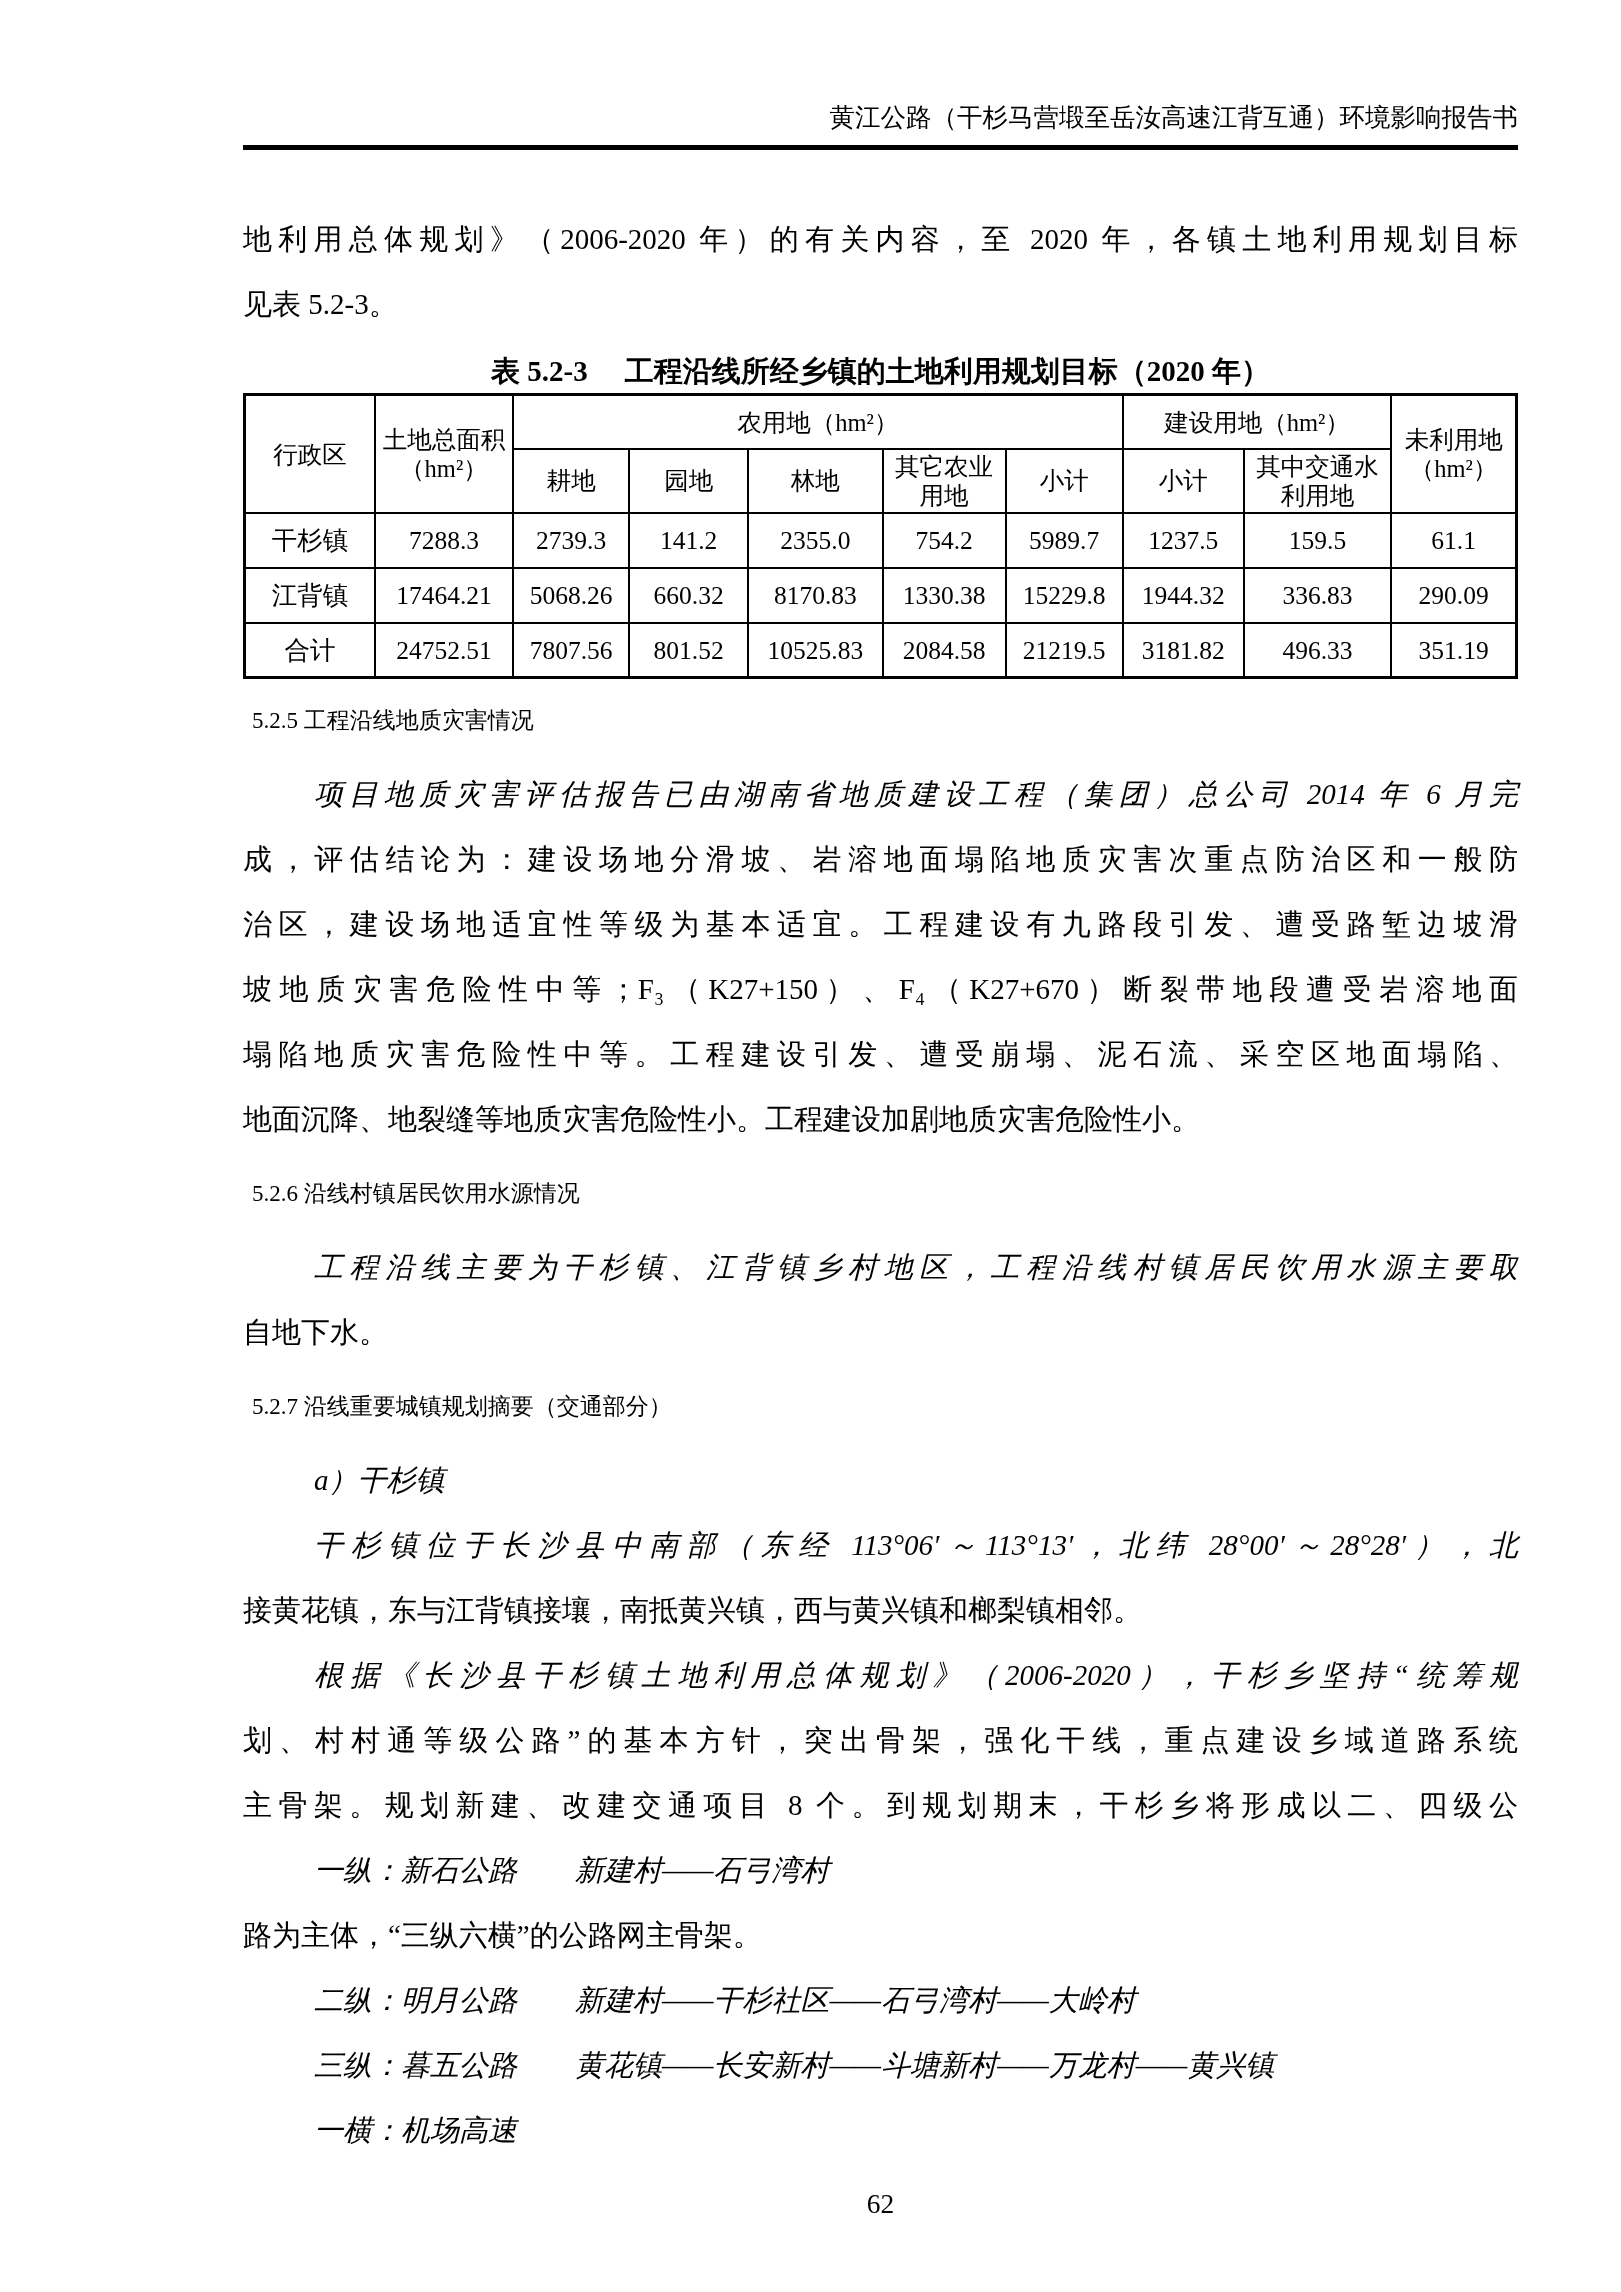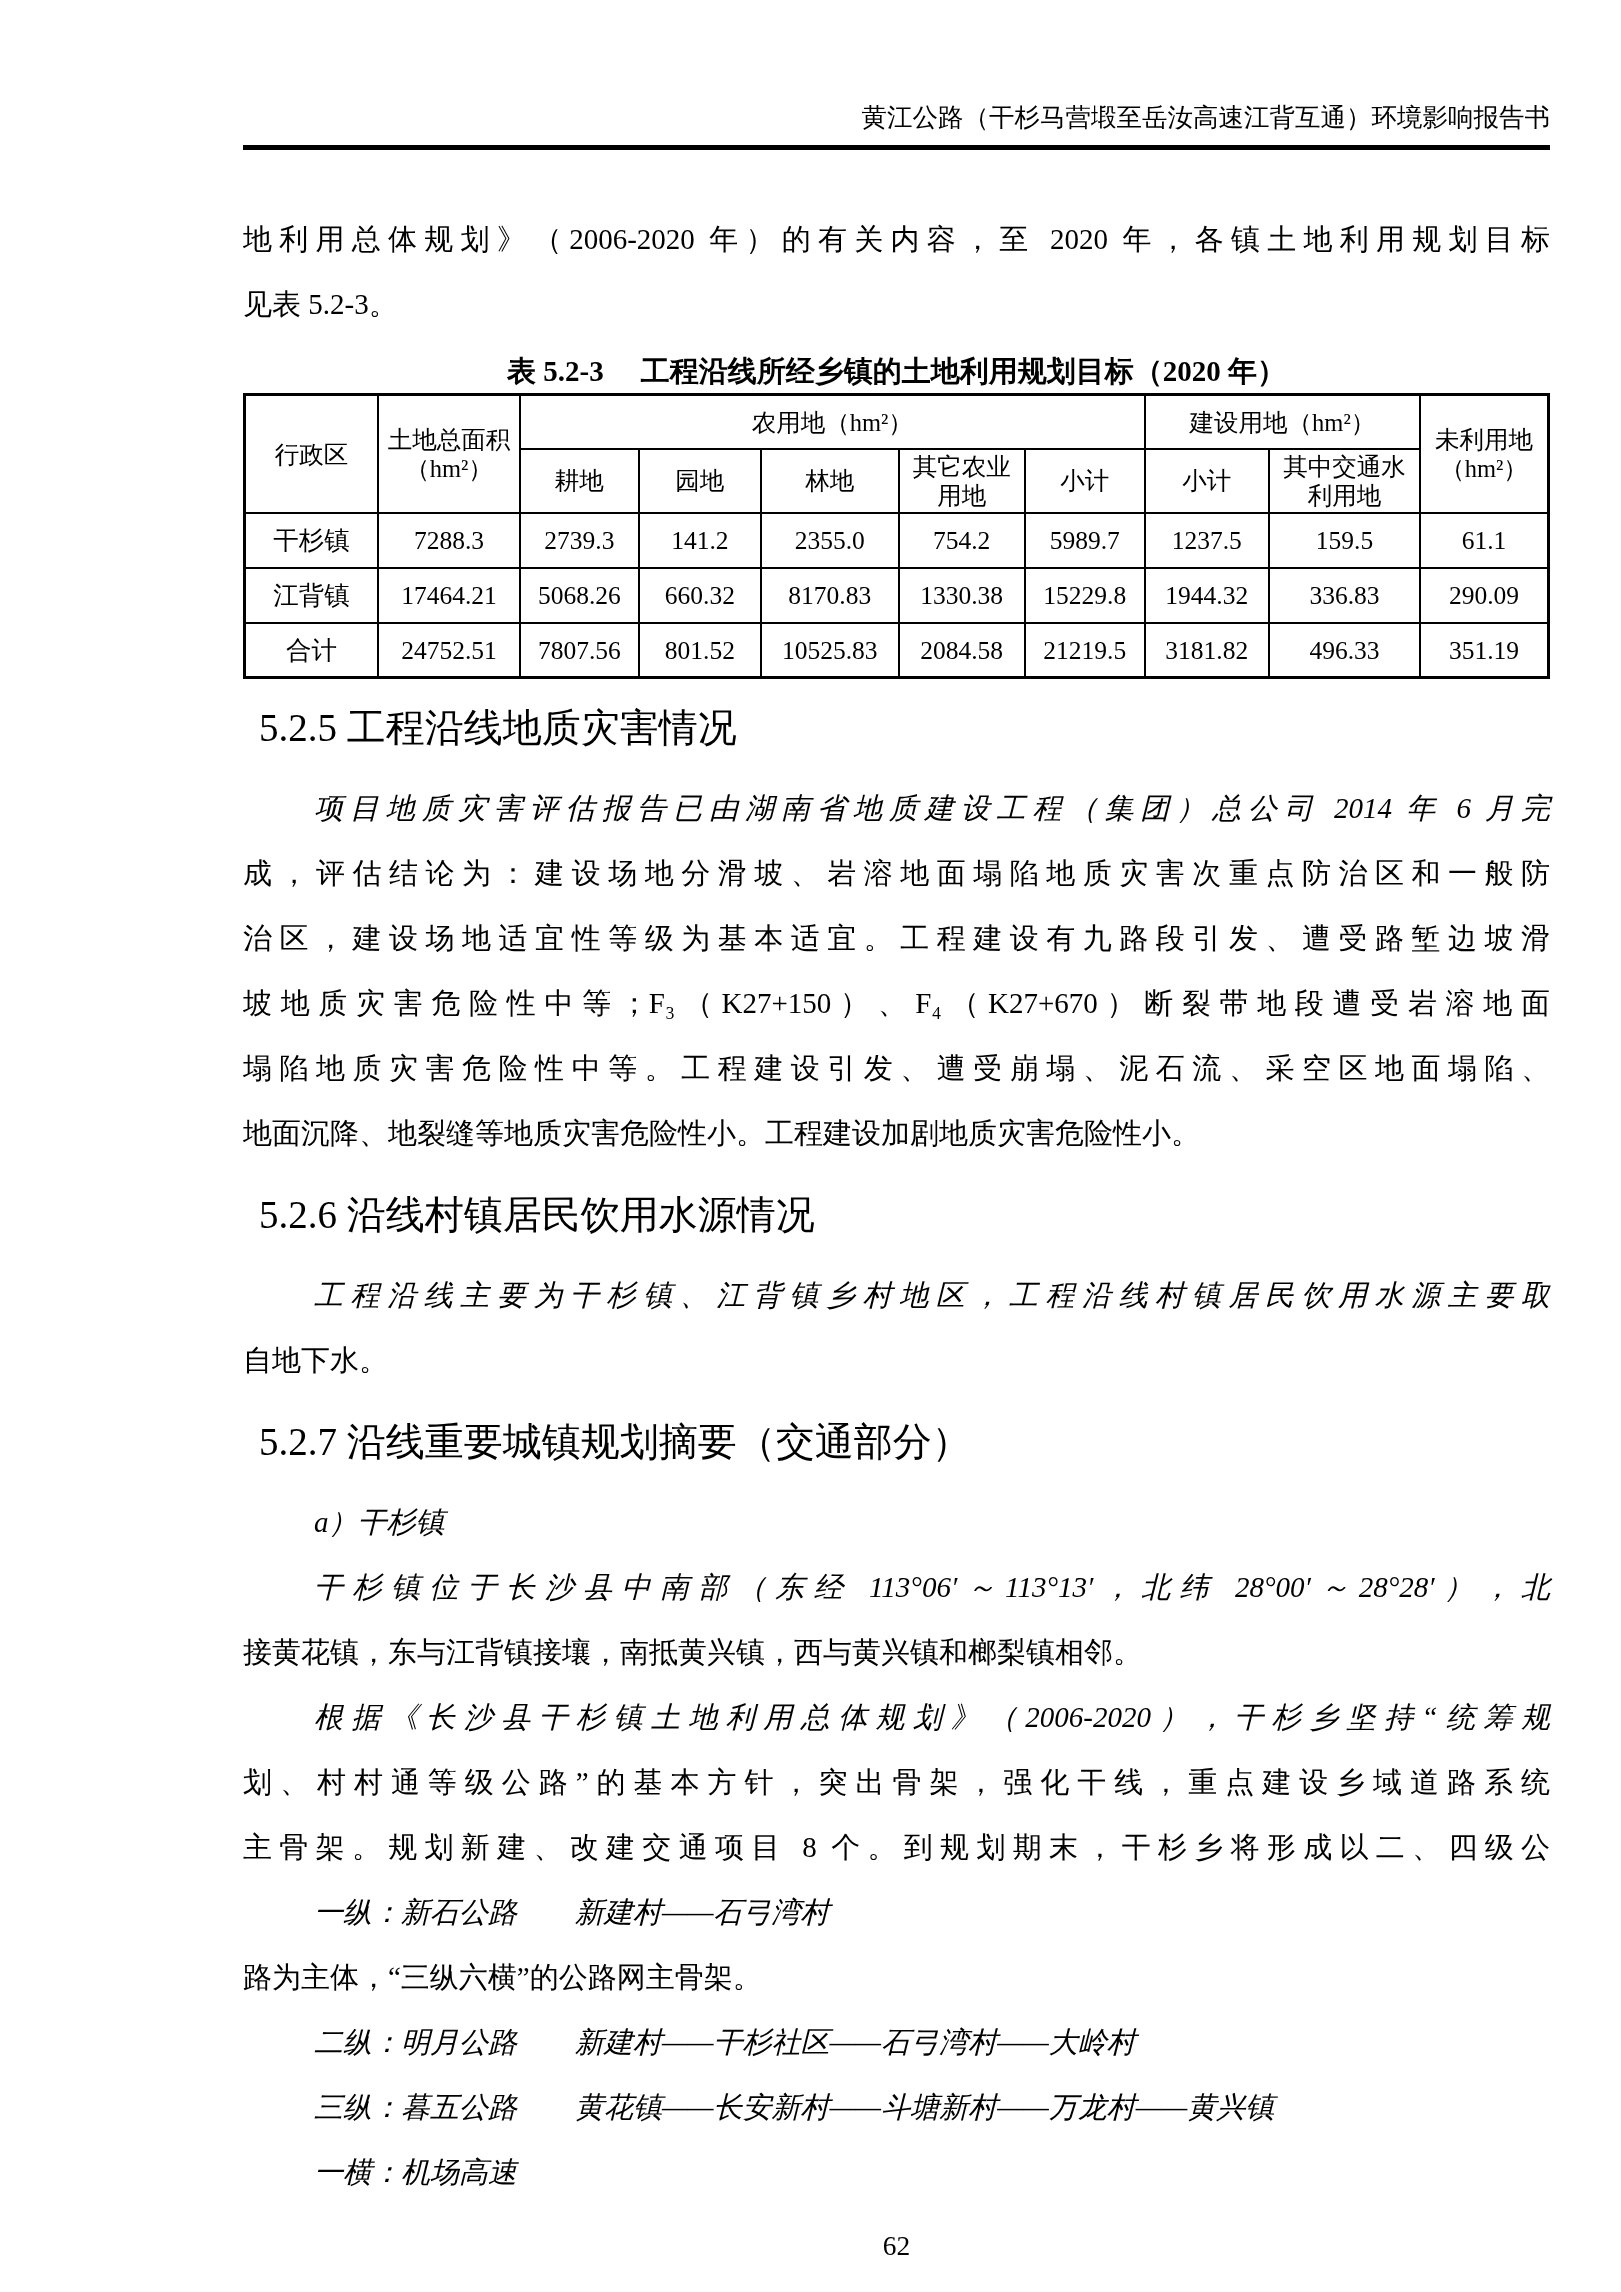--- a/index.html
+++ b/index.html
@@ -5,30 +5,30 @@
   html,body { margin:0; padding:0; background:#888; }
   .page {
     position:relative;
     width:1621px; height:2293px;
     margin:0 auto;
     background:#ffffff;
     color:#000;
     font-family:"Liberation Serif","DejaVu Serif",serif;
     overflow:hidden;
     box-sizing:border-box;
-    padding:0 71px 0 243px;
+    padding:0 103px 0 243px;
   }
   .doc-header { padding-top:98px; text-align:right; font-size:25.5px; line-height:39px; }
   .header-rule { height:4.9px; background:#000; margin-top:7.8px; }
 
   .body-text { margin-top:57px; }
   .line { font-size:29px; line-height:65px; }
   .indent { text-indent:71px;font-style:italic; }
   .fill { text-align:justify; text-align-last:justify; }
-  .heading { font-size:39px; line-height:65px; font-weight:normal; margin:16px; }
+  .heading { font-size:23px; line-height:65px; font-weight:normal; margin:9px; }
 
   .caption { margin-top:13.7px; font-size:29px; line-height:43px; font-weight:bold; text-align:center; }
   .caption .cap-label { margin-right:37px; }
 
   table.landuse {
     width:100%;
     border-collapse:collapse;
     table-layout:fixed;
     border:3.9px solid #000;
   }

